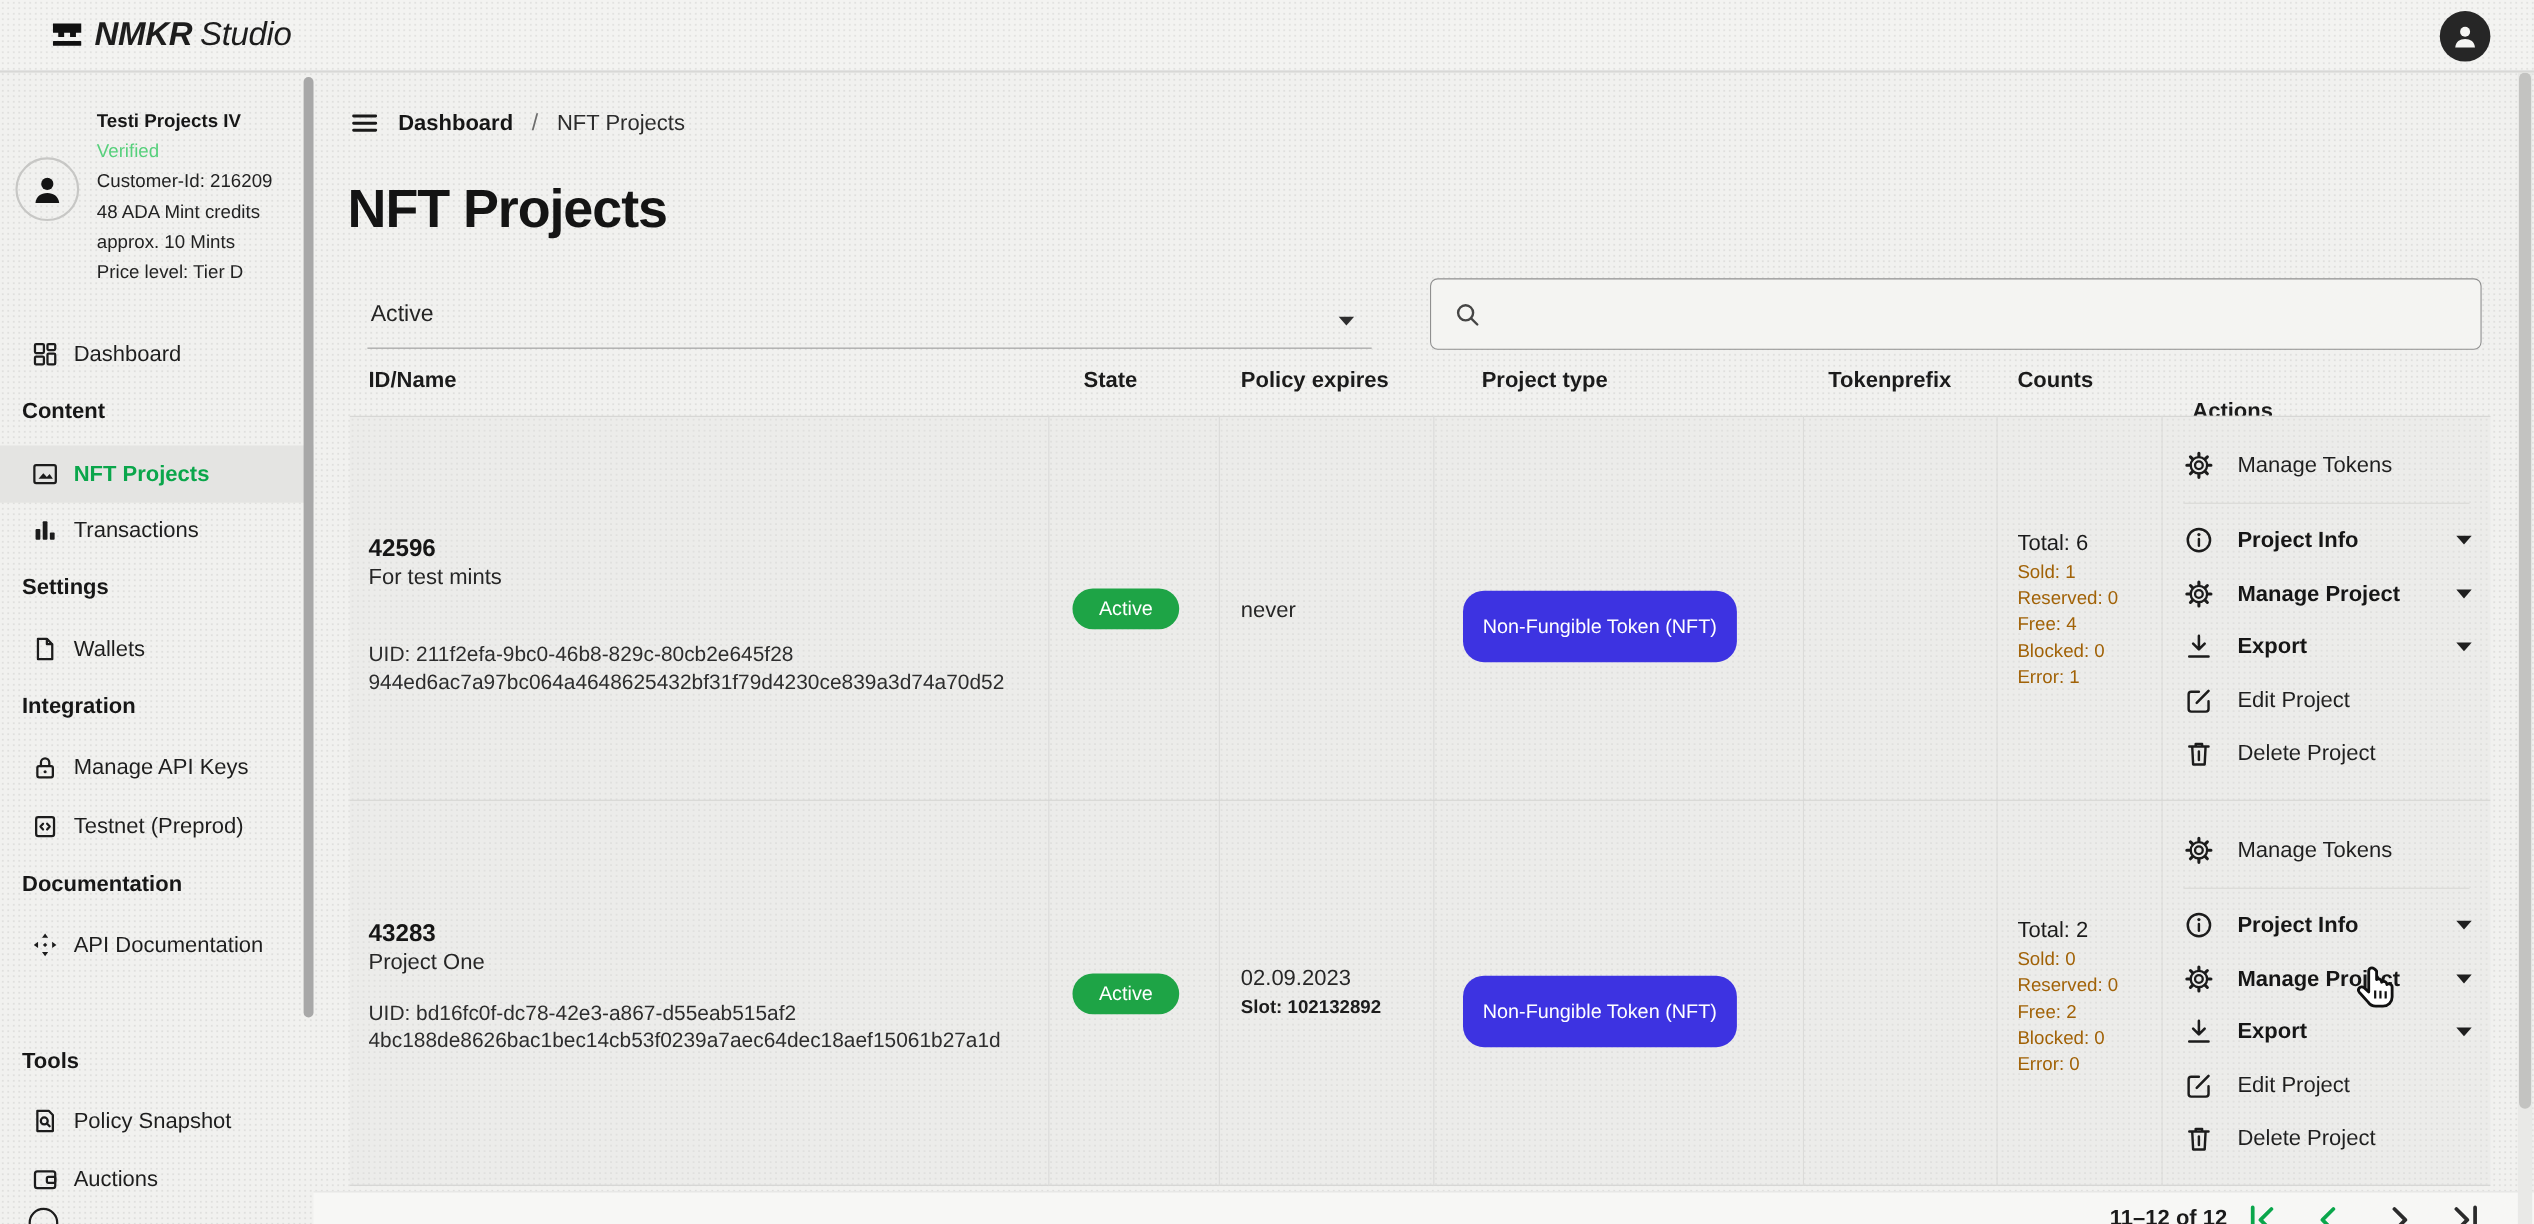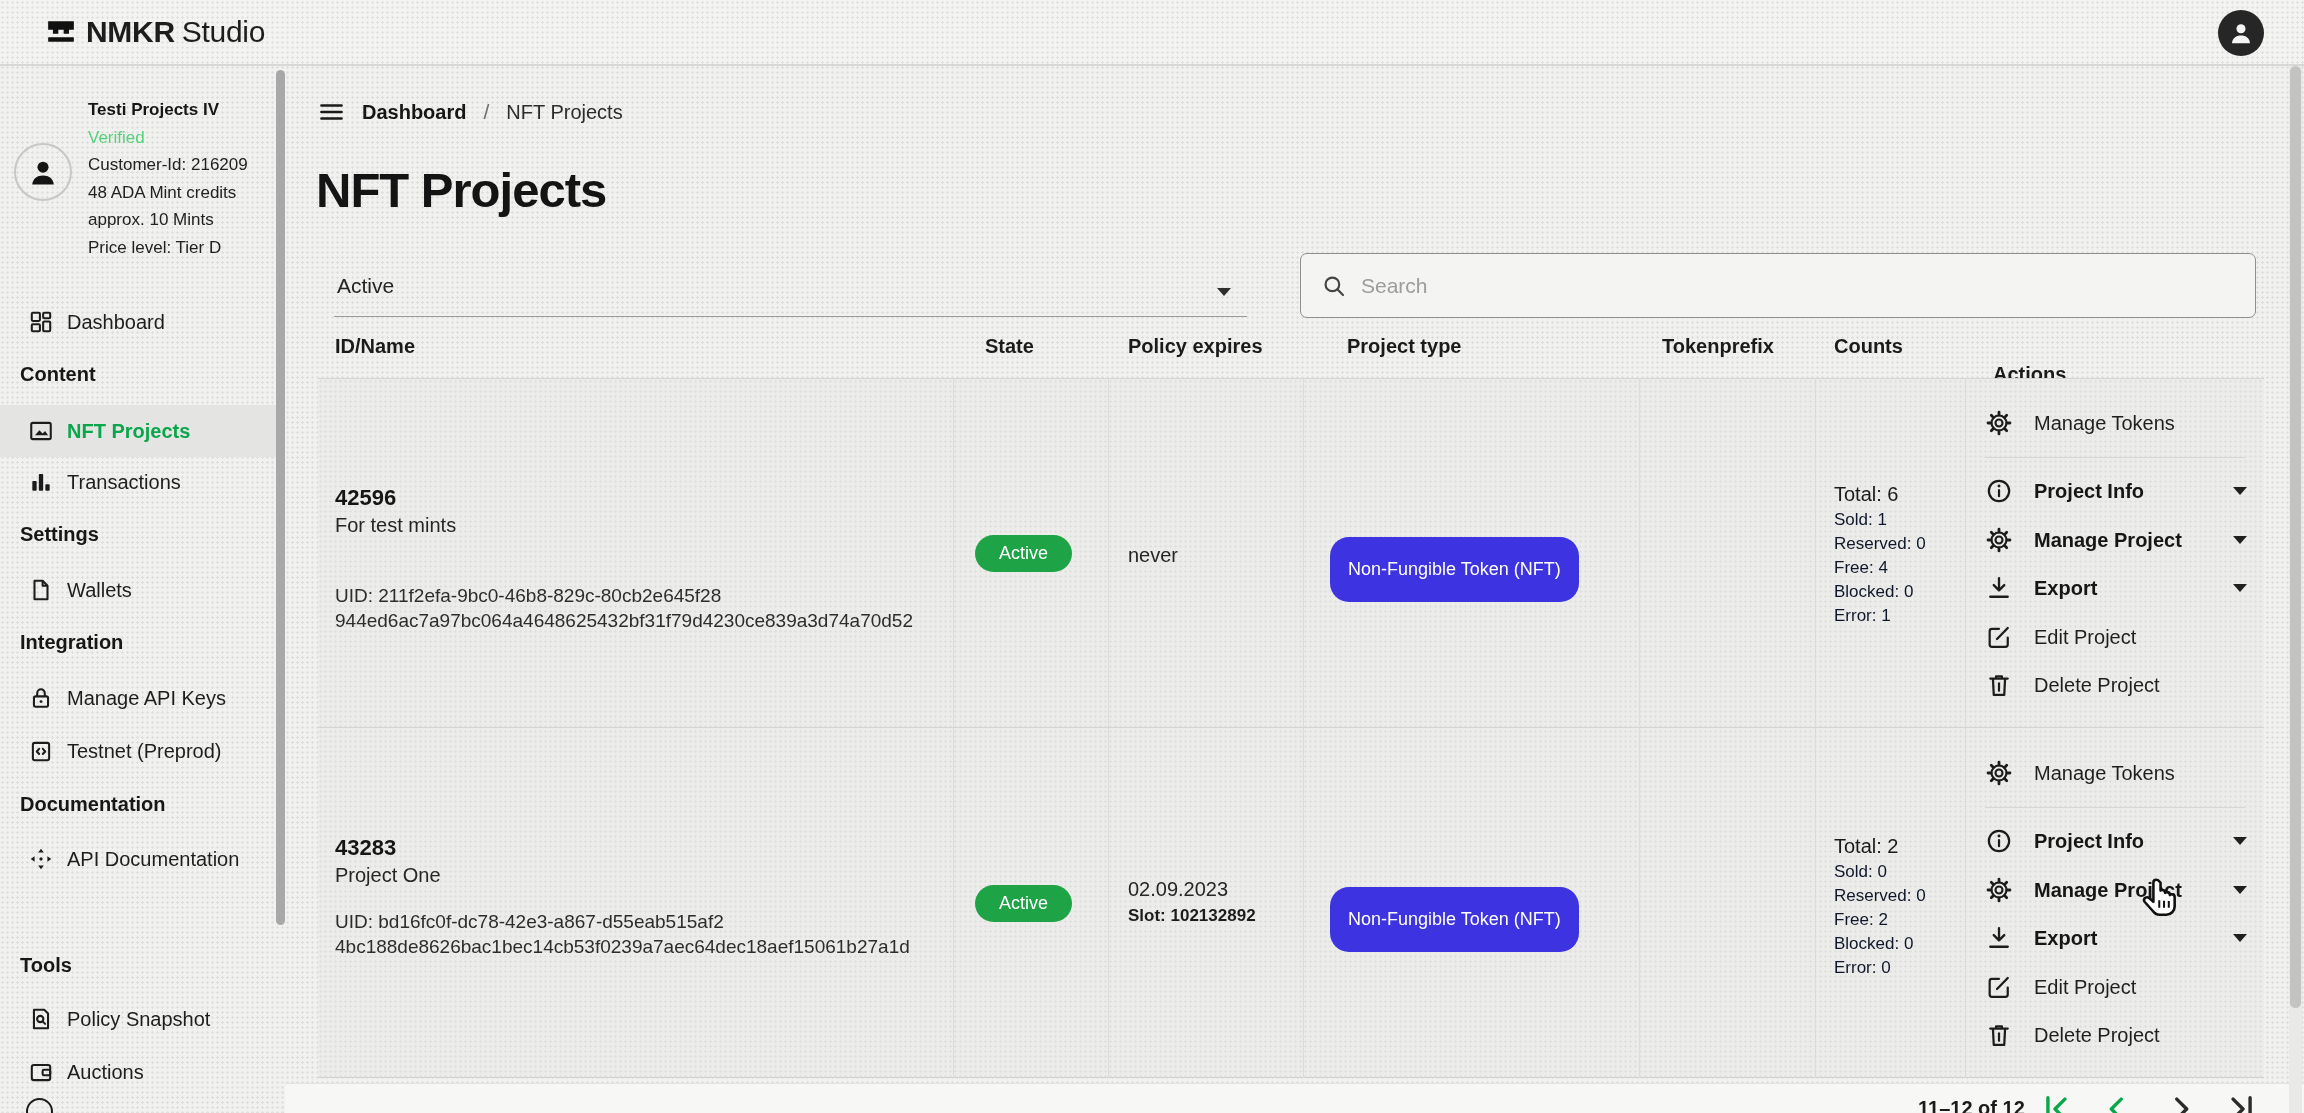--- a/index.html
+++ b/index.html
@@ -12,21 +12,21 @@
     background-size:5px 5px;
   }
   .abs{position:absolute;}
   svg{display:block;}
 
   
   .topbar{left:0;top:0;width:2304px;height:66px;
     background-color:#f3f3f1;
     background-image:radial-gradient(#e2e2e0 1px, transparent 1.1px);background-size:5px 5px;
     border-bottom:2px solid #d8d8d6;z-index:10;}
-  .logo{left:46px;top:15px;display:flex;align-items:center;gap:10px;cursor:pointer;}
+  .logo{left:46px;top:15px;display:flex;align-items:center;gap:10px;cursor:pointer;font-style:italic;}
   .logo-text{font-size:30px;letter-spacing:-.3px;}
   .logo-bold{font-weight:800;}
   .logo-reg{font-weight:400;margin-left:7px;}
   .topbar-avatar{left:2218px;top:10px;width:46px;height:46px;border-radius:50%;
     background:#262626;color:#f5f5f3;display:flex;align-items:center;justify-content:center;cursor:pointer;}
 
   
   .sidebar{left:0;top:66px;width:285px;height:1047px;z-index:5;}
   .profile-avatar{left:14px;top:77px;width:58px;height:58px;border-radius:50%;
     border:2px solid #c7c7c5;color:#141414;display:flex;align-items:center;justify-content:center;background:transparent;}
@@ -73,21 +73,21 @@
   .cell-id{font-size:22px;font-weight:700;color:#161616;line-height:29px;}
   .cell-name{font-size:20px;color:#262626;line-height:27px;}
   .cell-uid{font-size:19px;color:#2d2d2d;line-height:24.5px;}
   .pill{display:inline-flex;align-items:center;justify-content:center;color:#fff;
     border-radius:19px;font-size:18px;white-space:nowrap;}
   .pill-state{background:var(--pill-green,#1ea446);padding:8px 24px;}
   .pill-type{background:var(--pill-blue,#3d33e1);padding:22px 18px;}
   .cell-expires{font-size:20px;color:#262626;}
   .cell-slot{font-size:17px;font-weight:700;color:#1c1c1c;margin-top:5px;}
   .counts .count-total{font-size:20px;color:#1b1b1b;line-height:27px;}
-  .counts .count-line{font-size:17px;color:#0f172a;line-height:24px;}
+  .counts .count-line{font-size:17px;color:#a16207;line-height:24px;}
 
   .action{left:1985px;width:262px;height:36px;display:flex;align-items:center;gap:21px;cursor:pointer;}
   .action .aicon{width:28px;height:28px;color:#1c1c1c;flex:0 0 28px;}
   .action .alabel{font-size:20px;color:#1f1f1f;}
   .action .alabel.b{font-weight:700;color:#161616;}
   .action .acaret{margin-left:auto;width:0;height:0;
     border-left:7px solid transparent;border-right:7px solid transparent;border-top:8px solid #1f1f1f;}
   .action-sep{left:1985px;width:260px;height:1px;background:#d7d7d5;}
 
   .pagbar{left:285px;top:1083px;width:2019px;height:30px;background:#f7f7f5;border-top:1px solid #e3e3e1;}
@@ -272,21 +272,20 @@
   <span class="sel-caret"></span>
 </div>
 
 <div class="abs searchbox">
   <span class="mag">
     <svg width="26" height="26" viewBox="0 0 24 24" fill="none" stroke="currentColor" stroke-width="2" stroke-linecap="round">
       <circle cx="10.5" cy="10.5" r="6.3"></circle>
         <path d="M15.3 15.3L20.3 20.3"></path>
     </svg>
   </span>
-  <input class="search-input" type="text" placeholder="Search" style="">
 </div>
 
 <span class="abs th" style="left:335px;">ID/Name</span>
 <span class="abs th" style="left:985px;">State</span>
 <span class="abs th" style="left:1128px;">Policy expires</span>
 <span class="abs th" style="left:1347px;">Project type</span>
 <span class="abs th" style="left:1662px;">Tokenprefix</span>
 <span class="abs th" style="left:1834px;">Counts</span>
 <span class="abs th" style="left:1993px;margin-top:28px;">Actions</span>
 

